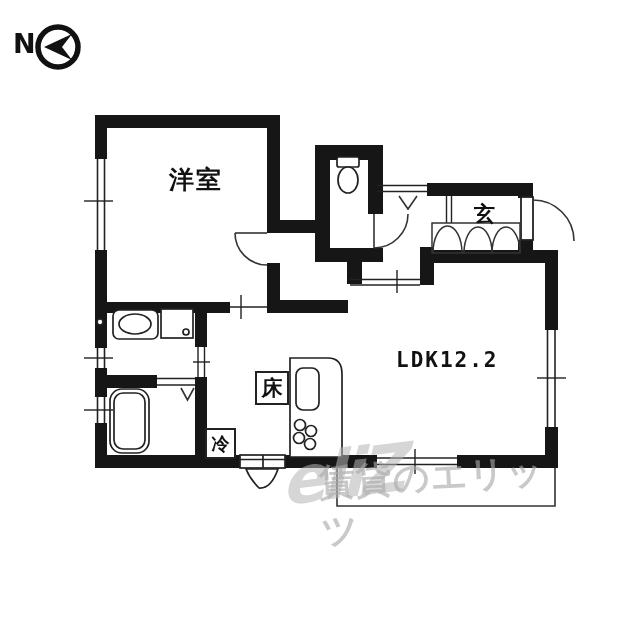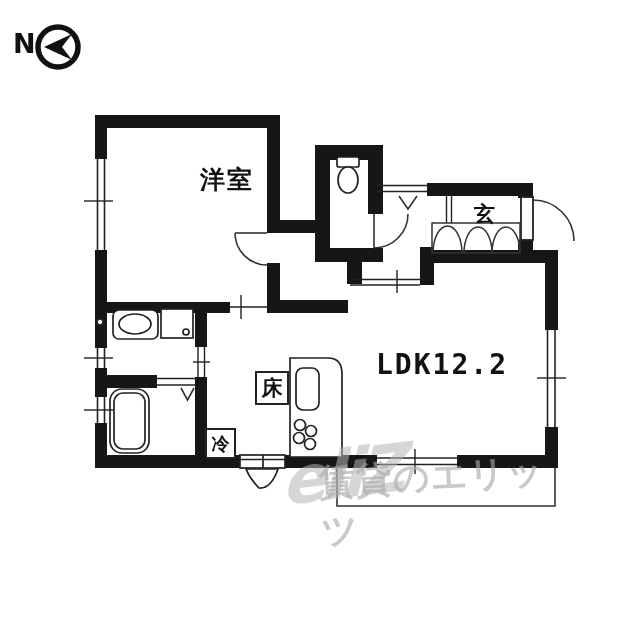--- a/index.html
+++ b/index.html
@@ -1,21 +1,21 @@
 <!DOCTYPE html>
 <html><head>
 <meta charset="utf-8">
 <style>
   html,body{margin:0;padding:0;background:#ffffff;}
   .stage{position:relative;width:640px;height:640px;background:#ffffff;overflow:hidden;
          font-family:"DejaVu Sans",sans-serif;}
   .plan-svg{position:absolute;left:0;top:0;}
   .label{position:absolute;color:#111;font-weight:bold;white-space:nowrap;}
-  .lbl-western{left:138px;top:164px;width:116px;text-align:right;font-size:25px;line-height:31px;letter-spacing:2px;}
-  .lbl-ldk{left:376px;top:348px;font-size:28px;letter-spacing:2px;font-family:"DejaVu Sans Mono",monospace;}
+  .lbl-western{left:138px;top:164px;width:116px;text-align:center;font-size:25px;line-height:31px;letter-spacing:2px;}
+  .lbl-ldk{left:396px;top:348px;font-size:21px;letter-spacing:2px;font-family:"DejaVu Sans Mono",monospace;}
   .lbl-gen{left:474px;top:200px;font-size:21px;}
   .box-label{position:absolute;border:2px solid #222;background:#fff;color:#111;font-weight:bold;
              display:flex;align-items:center;justify-content:center;}
   .lbl-floor{left:255px;top:371px;width:30px;height:30px;font-size:21px;}
   .lbl-fridge{left:205px;top:428px;width:27px;height:27px;font-size:18px;}
   .compass-n{position:absolute;left:13px;top:28px;font-size:27px;font-weight:bold;color:#111;}
   .watermark{position:absolute;left:280px;top:420px;width:300px;height:110px;pointer-events:none;}
   .wm-logo{position:absolute;left:6px;top:16px;font-size:66px;font-weight:bold;font-style:italic;
            color:#b5b5b5;opacity:.55;transform:rotate(-7deg) skewX(-10deg);letter-spacing:-4px;}
   .wm-text{position:absolute;left:40px;top:32px;font-size:36px;font-weight:bold;color:#a9a9a9;

